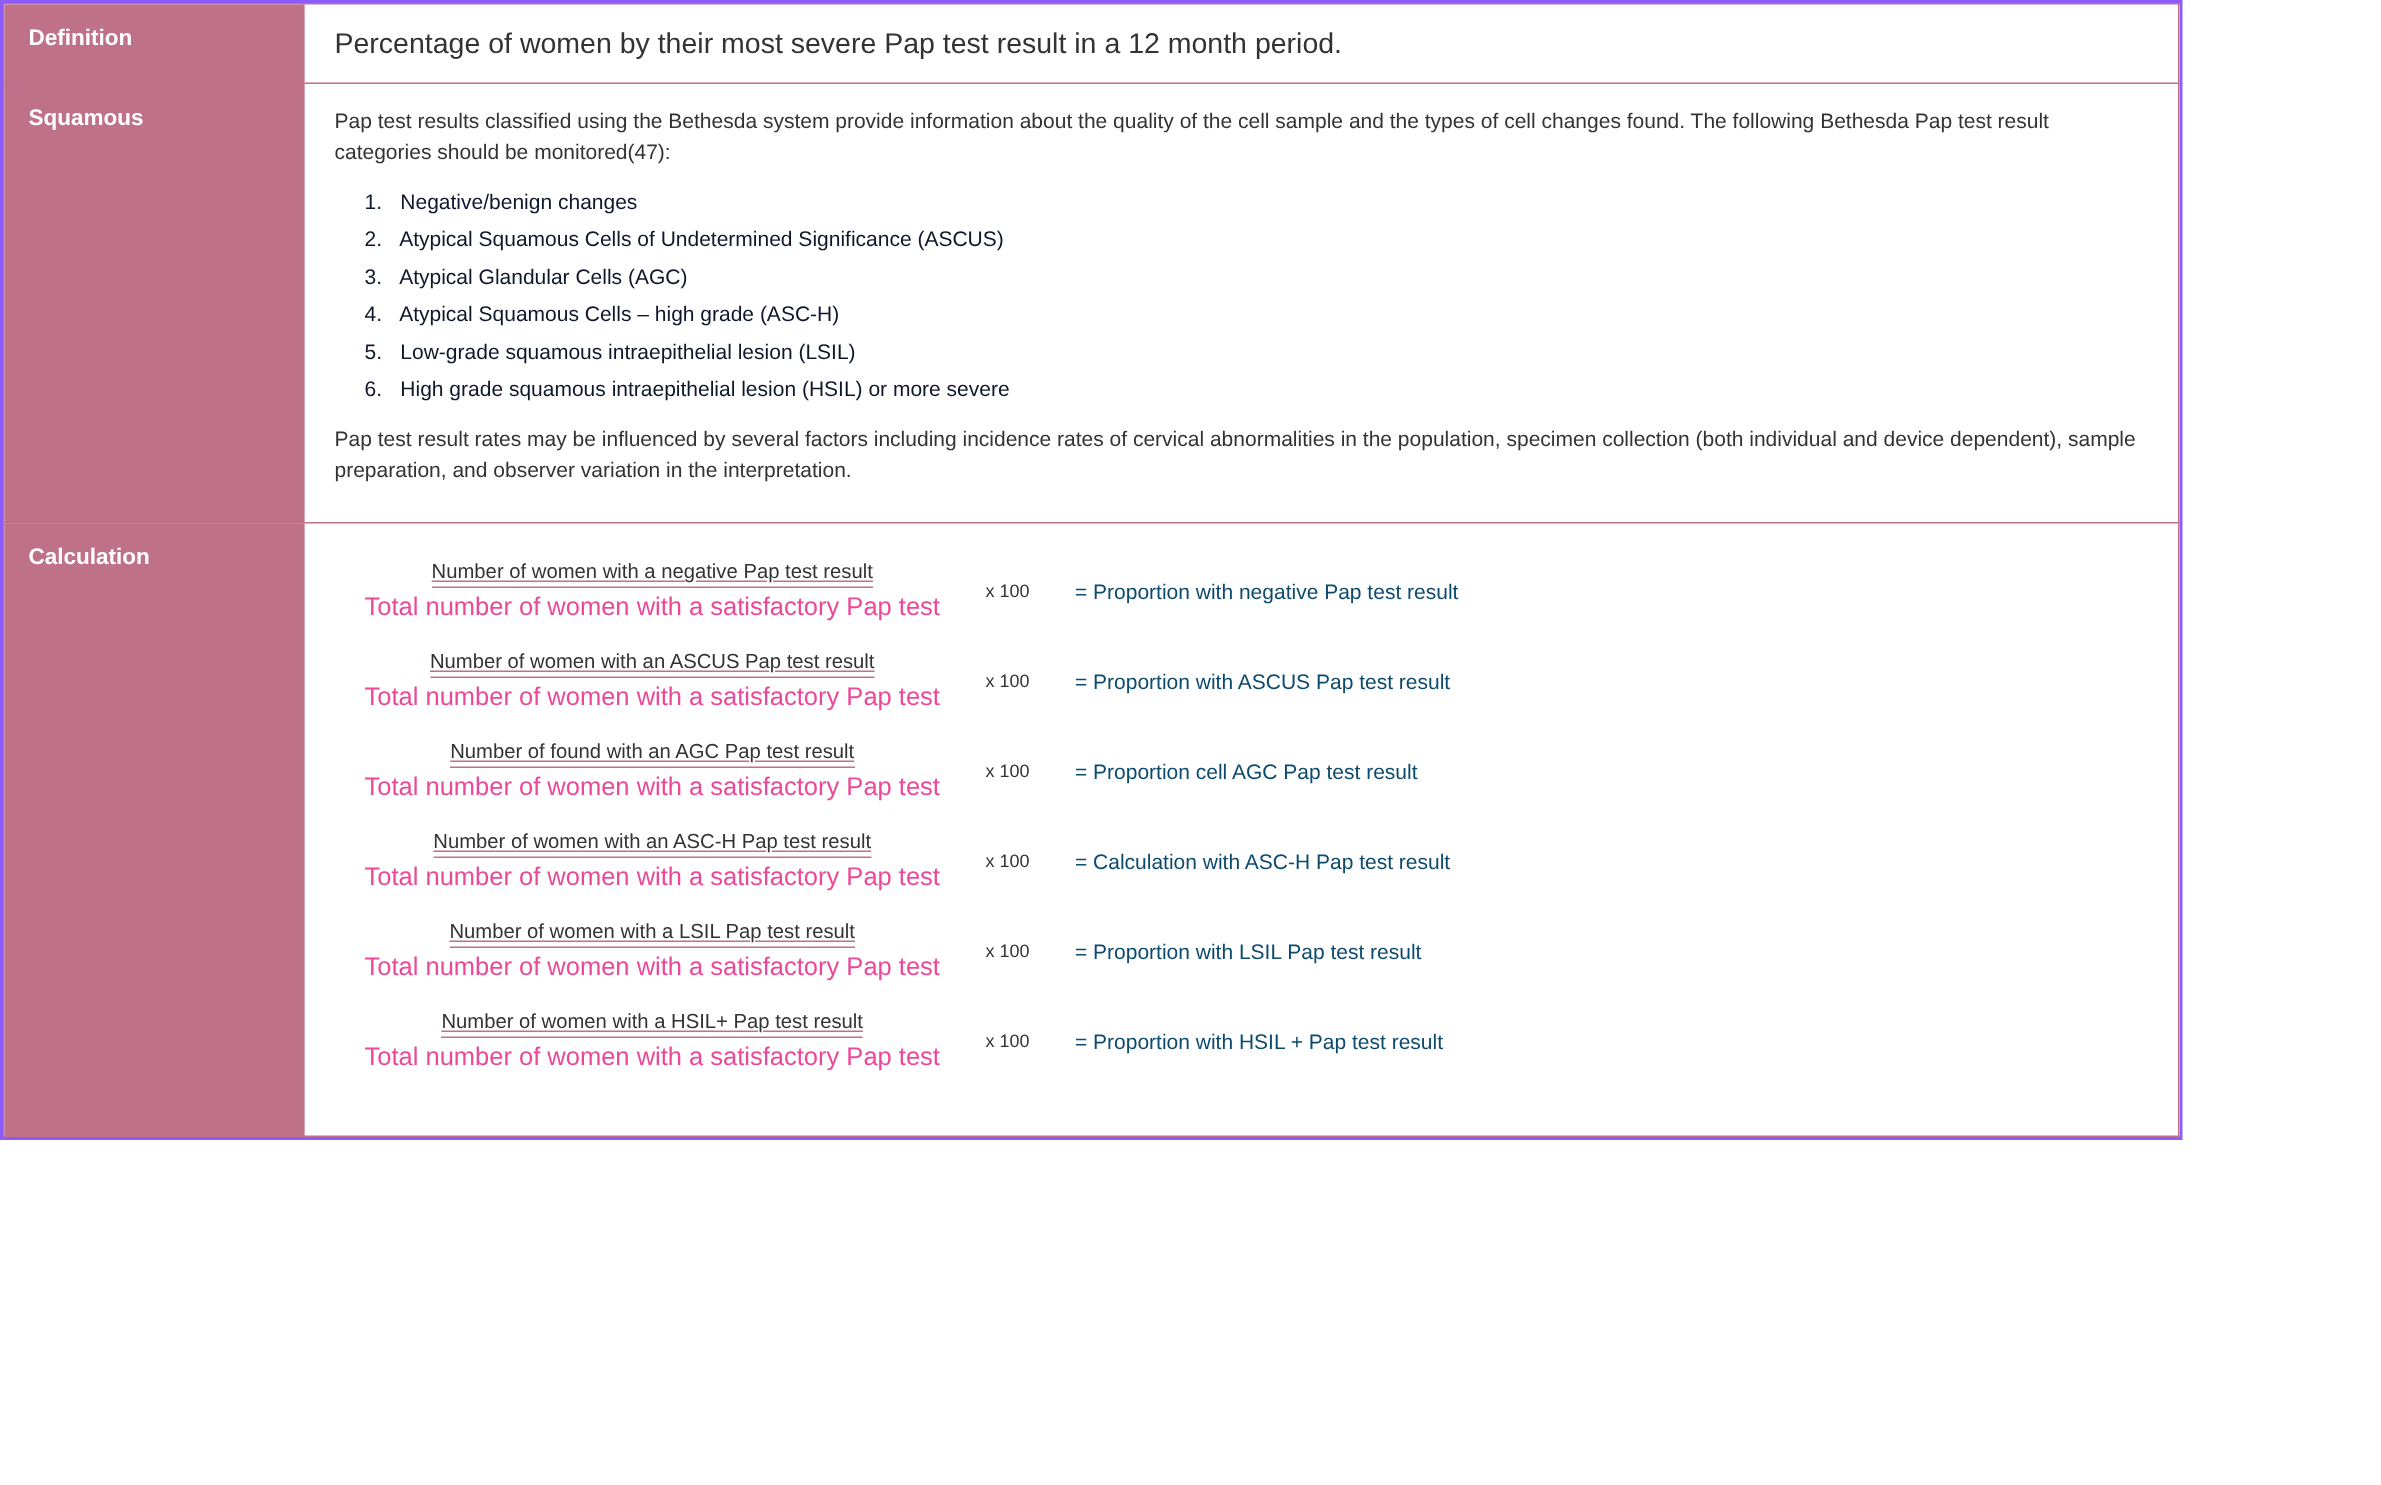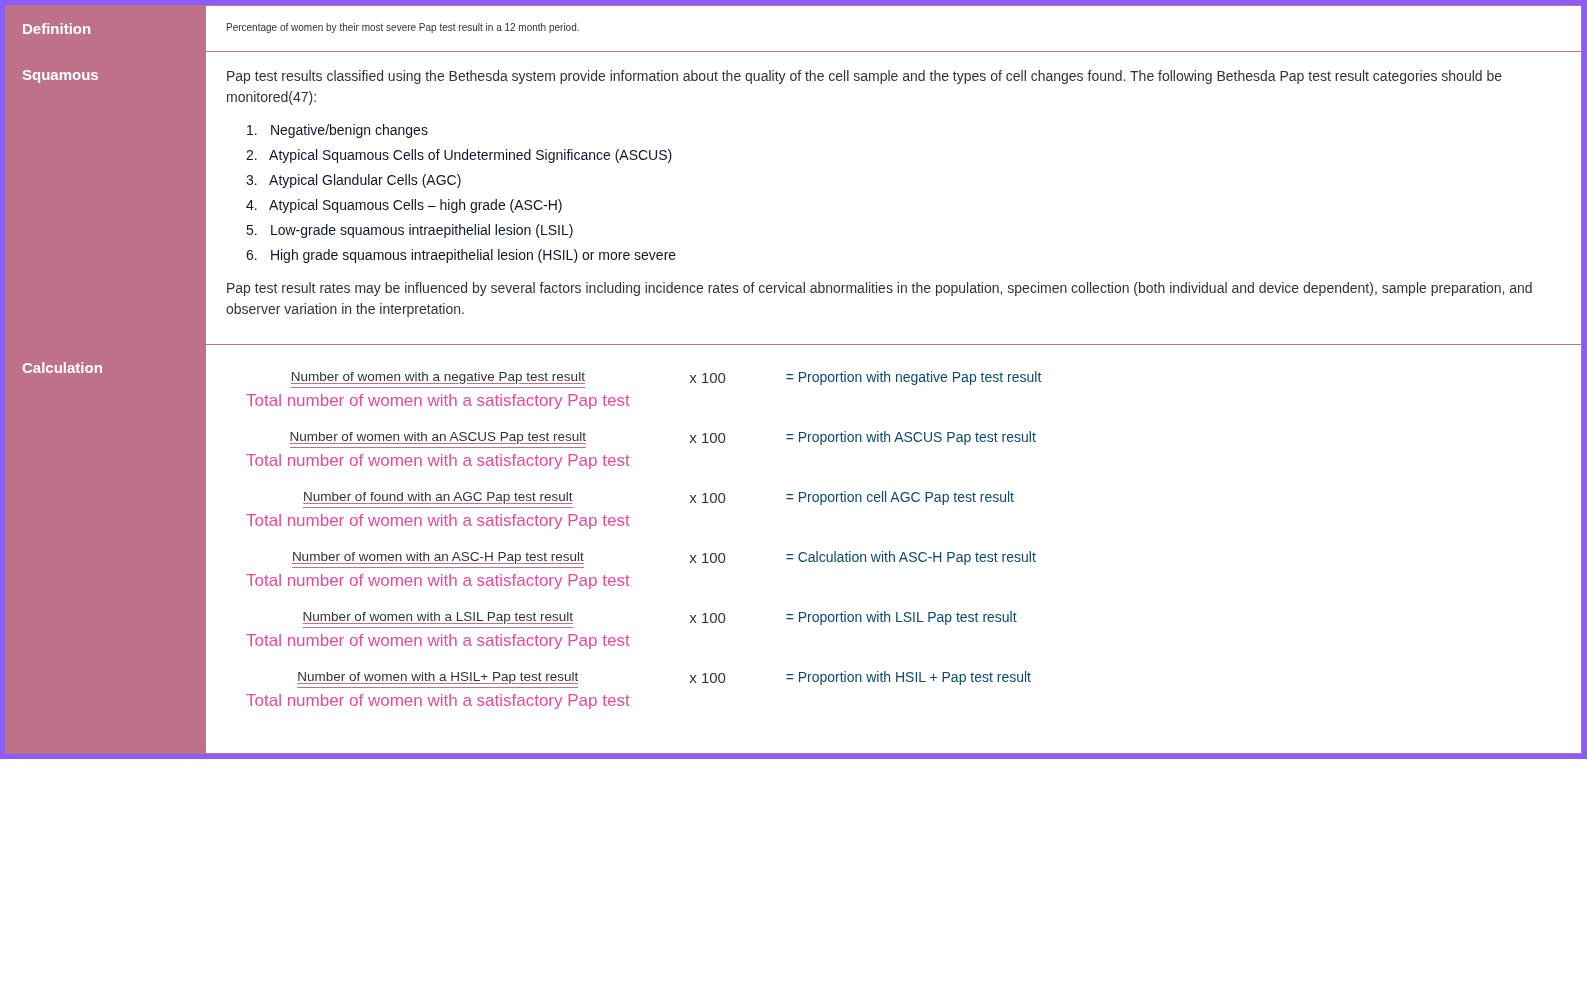--- a/index.html
+++ b/index.html
@@ -9,23 +9,23 @@
     }
 
     body {
       font-family: Arial, sans-serif;
       font-size: 14px;
       background: #fff;
       color: #333;
     }
 
     .table-container {
-      width: 1587px;
+      width: 1455px;
       border-collapse: collapse;
-      border: 5px solid #8b5cf6;
+      border: 2px solid #8b5cf6;
     }
 
     table {
       width: 100%;
       border-collapse: collapse;
     }
 
     td, th {
       border: 1px solid #c0718a;
       vertical-align: top;
@@ -43,21 +43,21 @@
     }
 
     .content-cell {
       background-color: #fff;
       padding: 14px 20px;
       vertical-align: top;
     }
 
     
     .definition-text {
-      font-size: 10px;
+      font-size: 19px;
       color: #333;
       padding-top: 2px;
     }
 
     
     .rationale-text {
       font-size: 14px;
       color: #333;
       line-height: 1.5;
     }
@@ -83,23 +83,22 @@
       width: 20px;
     }
 
     
     .calculation-content {
       padding: 10px 20px;
     }
 
     .calc-row {
       display: flex;
-      align-items: flex-start;
+      align-items: center;
       margin-bottom: 18px;
-      gap: 23px;
     }
 
     .fraction {
       display: inline-flex;
       flex-direction: column;
       align-items: center;
       min-width: 360px;
       text-align: center;
     }
 
@@ -113,23 +112,23 @@
       text-decoration-color: #c0718a;
       text-underline-offset: 2px;
     }
 
     .fraction-denominator {
       font-size: 17px;
       color: #ec4899;
     }
 
     .multiplier {
-      font-size: 15px;
-      color: #333;
-      margin: 0 30px;
+      font-size: 12px;
+      color: #333;
+      margin: 0 20px;
       min-width: 50px;
       text-align: center;
     }
 
     .result-text {
       font-size: 14px;
       color: #0c4a6e;
       min-width: 300px;
     }
   </style>

